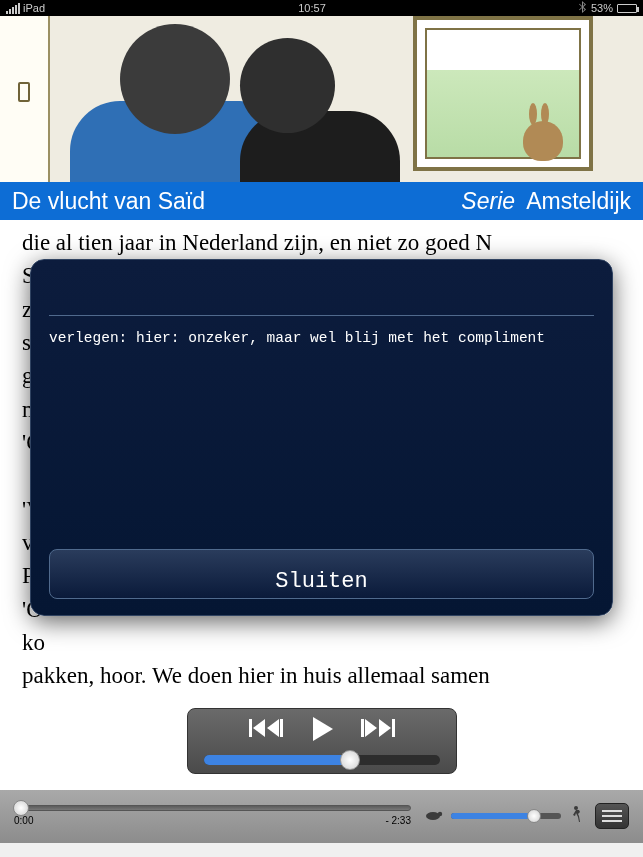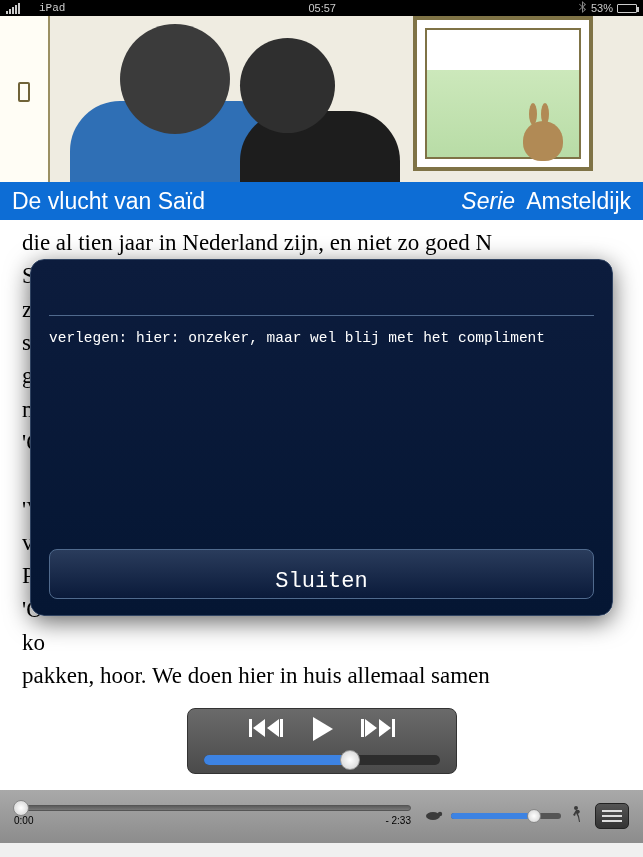--- a/index.html
+++ b/index.html
@@ -1,20 +1,20 @@
 <!DOCTYPE html>
 <html><head>
 <meta charset="utf-8">
 <style>
   * { margin: 0; padding: 0; box-sizing: border-box; }
   html, body { width: 643px; height: 857px; font-family: -apple-system, Helvetica, Arial, sans-serif; background:#f0f0f0; overflow:hidden; }
 
   
   .statusbar { height: 16px; background:#000; color:#ccc; font-size:11px; display:flex; align-items:center; padding:0 6px; justify-content:space-between; }
-  .statusbar .left  { display:flex; gap:19px; align-items:center;font-family:Liberation Mono, monospace; }
+  .statusbar .left  { display:flex; gap:3px; align-items:center; }
   .statusbar .right { display:flex; gap:4px; align-items:center; }
   .sig-bar{display:flex;gap:1px;align-items:flex-end}
   .sig-bar i{width:2px;background:#ccc;display:block}
   .sig-bar i:nth-child(1){height:3px}.sig-bar i:nth-child(2){height:5px}.sig-bar i:nth-child(3){height:7px}.sig-bar i:nth-child(4){height:9px}.sig-bar i:nth-child(5){height:11px}
   .battery{width:20px;height:9px;border:1px solid #ccc;border-radius:1px;position:relative}
   .battery::after{content:"";position:absolute;right:-3px;top:2px;width:2px;height:5px;background:#ccc}
   .battery .lvl{height:100%;width:24%;background:#ccc}
 
   
   .hero { height: 166px; position:relative; overflow:hidden; background:linear-gradient(#f6f4e8,#e4e0c8); }
@@ -79,21 +79,21 @@
     <div class="left">
       <span class="sig-bar">
           <i></i>
           <i></i>
           <i></i>
           <i></i>
           <i></i>
         </span>
       <span>iPad</span>
     </div>
-    <div>05:57</div>
+    <div>10:57</div>
     <div class="right">
       <span>
         <svg width="8" height="12" viewBox="0 0 8 12">
             <path d="M3 0v5L.5 2.7l-.5.6L3 6 .0 8.7l.5.6L3 7v5l4-3.5L4.3 6 7 3.5 3 0zm1 1.8L5.6 3.5 4 5V1.8zm0 5.2l1.6 1.5L4 10.2V7z" fill="#888"></path>
           </svg>
       </span>
       <span>53%</span>
       <span class="battery"><span class="lvl"></span></span>
     </div>
   </div>

